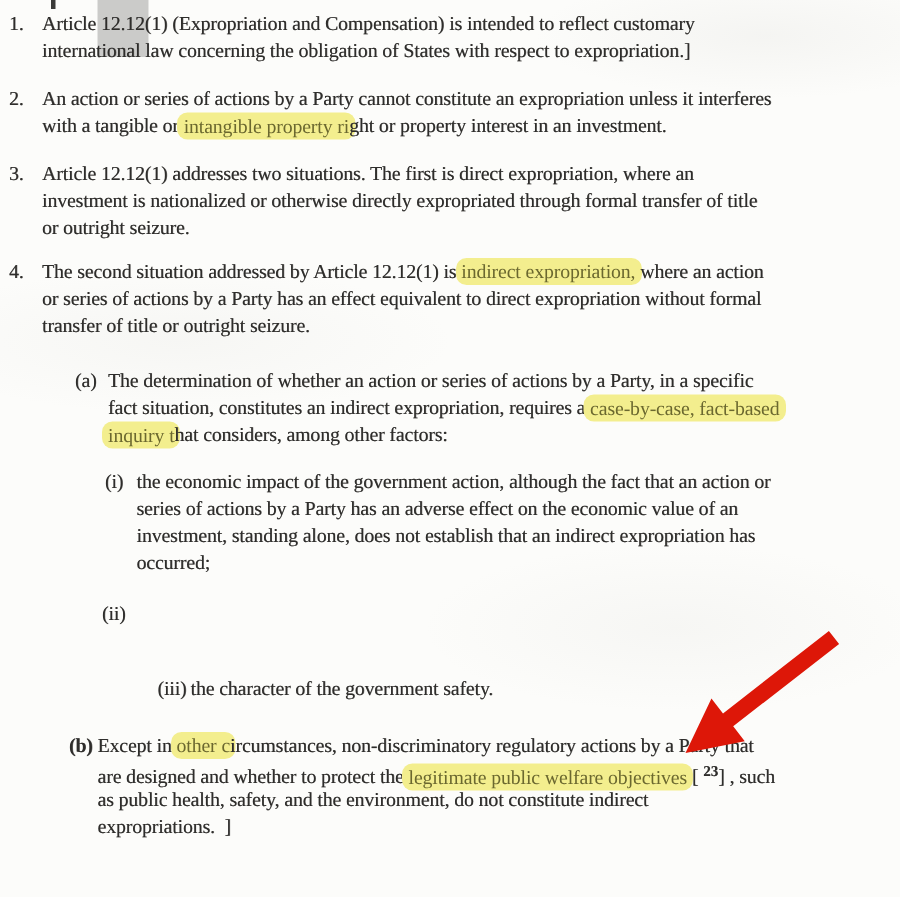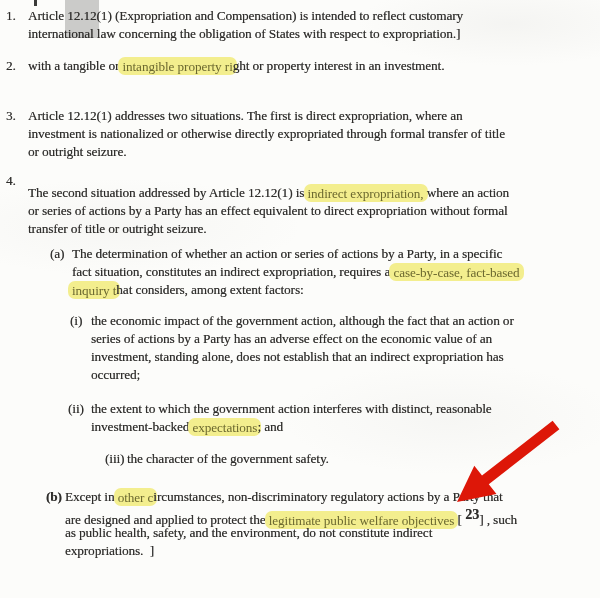--- a/index.html
+++ b/index.html
@@ -30,94 +30,91 @@
     color:var(--hl-text, #6b682f);
     padding:1.5px 4px; margin:0 -4px;
     border-radius:7px;
     text-shadow:none;
   }
   .hl-gray {
     background:var(--hl-gray, #cbcbc9);
     padding:15px 2px; margin:0 -2px;
     border-radius:2px;
   }
-  .sup { font-size:14px; font-weight:bold; vertical-align:5px; letter-spacing:0; }
+  .sup { font-size:10px; font-weight:bold; vertical-align:5px; letter-spacing:0; }
   .arrow-svg { position:absolute; left:0; top:0; pointer-events:none; }
   .stray-mark { position:absolute; left:34px; top:0; width:2.5px; height:6px; background:#3a3a38; }
 </style>
 </head>
 <body>
 
 <div class="page">
   <div class="stray-mark"></div>
 
   <div class="para" style="top: 7px;">
       <span class="para-label" style="left: 6px;">1.</span>
       <div class="para-lines" style="margin-left: 28px;">
         <div class="line"><span>Article </span><span class="hl-gray">12.12</span><span>(1) (Expropriation and Compensation) is intended to reflect customary</span></div>
         <div class="line"><span>international law concerning the obligation of States with respect to expropriation.]</span></div>
       </div>
     </div>
     <div class="para" style="top: 57px;">
       <span class="para-label" style="left: 6px;">2.</span>
       <div class="para-lines" style="margin-left: 28px;">
+        <div class="line"><span>An action or series of actions by a Party cannot constitute an expropriation unless it interferes</span></div>
         <div class="line"><span>with a tangible or </span><span class="hl-yellow">intangible property ri</span><span>ght or property interest in an investment.</span></div>
       </div>
     </div>
     <div class="para" style="top: 107px;">
       <span class="para-label" style="left: 6px;">3.</span>
       <div class="para-lines" style="margin-left: 28px;">
         <div class="line"><span>Article 12.12(1) addresses two situations. The first is direct expropriation, where an</span></div>
         <div class="line"><span>investment is nationalized or otherwise directly expropriated through formal transfer of title</span></div>
         <div class="line"><span>or outright seizure.</span></div>
       </div>
     </div>
     <div class="para" style="top: 172px;">
       <span class="para-label" style="left: 6px;">4.</span>
-      <div class="para-lines" style="margin-left: 28px; margin-top: 12px;">
+      <div class="para-lines" style="margin-left: 28px;">
         <div class="line"><span>The second situation addressed by Article 12.12(1) is </span><span class="hl-yellow">indirect expropriation,</span><span> where an action</span></div>
         <div class="line"><span>or series of actions by a Party has an effect equivalent to direct expropriation without formal</span></div>
         <div class="line"><span>transfer of title or outright seizure.</span></div>
       </div>
     </div>
     <div class="para" style="top: 245px;">
       <span class="para-label" style="left: 50px;">(a)</span>
       <div class="para-lines" style="margin-left: 72px;">
         <div class="line"><span>The determination of whether an action or series of actions by a Party, in a specific</span></div>
         <div class="line"><span>fact situation, constitutes an indirect expropriation, requires a </span><span class="hl-yellow">case-by-case, fact-based</span></div>
-        <div class="line"><span class="hl-yellow">inquiry t</span><span>hat considers, among extent factors:</span></div>
+        <div class="line"><span class="hl-yellow">inquiry t</span><span>hat considers, among other factors:</span></div>
       </div>
     </div>
     <div class="para" style="top: 312px;">
       <span class="para-label" style="left: 70px;">(i)</span>
       <div class="para-lines" style="margin-left: 91px;">
         <div class="line"><span>the economic impact of the government action, although the fact that an action or</span></div>
         <div class="line"><span>series of actions by a Party has an adverse effect on the economic value of an</span></div>
         <div class="line"><span>investment, standing alone, does not establish that an indirect expropriation has</span></div>
         <div class="line"><span>occurred;</span></div>
       </div>
     </div>
     <div class="para" style="top: 400px;">
       <span class="para-label" style="left: 68px;">(ii)</span>
-      <div class="para-lines" style="margin-left: 91px;">
-        <div class="line"><span>the extent to which the government action interferes with distinct, reasonable</span></div>
-        <div class="line"><span>investment-backed </span><span class="hl-yellow">expectations</span><span>; and</span></div>
-      </div>
     </div>
     <div class="para" style="top: 450px; margin-left: 35px;">
       <span class="para-label" style="left: 70px;">(iii)</span>
       <div class="para-lines" style="margin-left: 92px;">
         <div class="line"><span>the character of the government safety.</span></div>
       </div>
     </div>
     <div class="para" style="top: 488px;">
       <span class="para-label bold" style="left: 46px;">(b)</span>
       <div class="para-lines" style="margin-left: 65px;">
         <div class="line"><span>Except in </span><span class="hl-yellow">other c</span><span>ircumstances, non-discriminatory regulatory actions by a Party that</span></div>
-        <div class="line"><span>are designed and applied to protect the </span><span class="hl-yellow">legitimate public welfare objectives</span><span> [ </span><span class="sup">23</span><span>] , such</span></div>
+        <div class="line"><span>are designed and whether to protect the </span><span class="hl-yellow">legitimate public welfare objectives</span><span> [ </span><span class="sup">23</span><span>] , such</span></div>
         <div class="line"><span>as public health, safety, and the environment, do not constitute indirect</span></div>
         <div class="line"><span>expropriations.  ]</span></div>
       </div>
     </div>
     <svg class="arrow-svg" width="600" height="598" viewBox="0 0 600 598">
     <polygon points="552.6,420.7 559.4,429.3 488.8,484.2 496.5,494.1 457,502 474.3,465.7 482,475.6" fill="#dd1708"></polygon>
   </svg>
 </div>
 
 </body></html>

